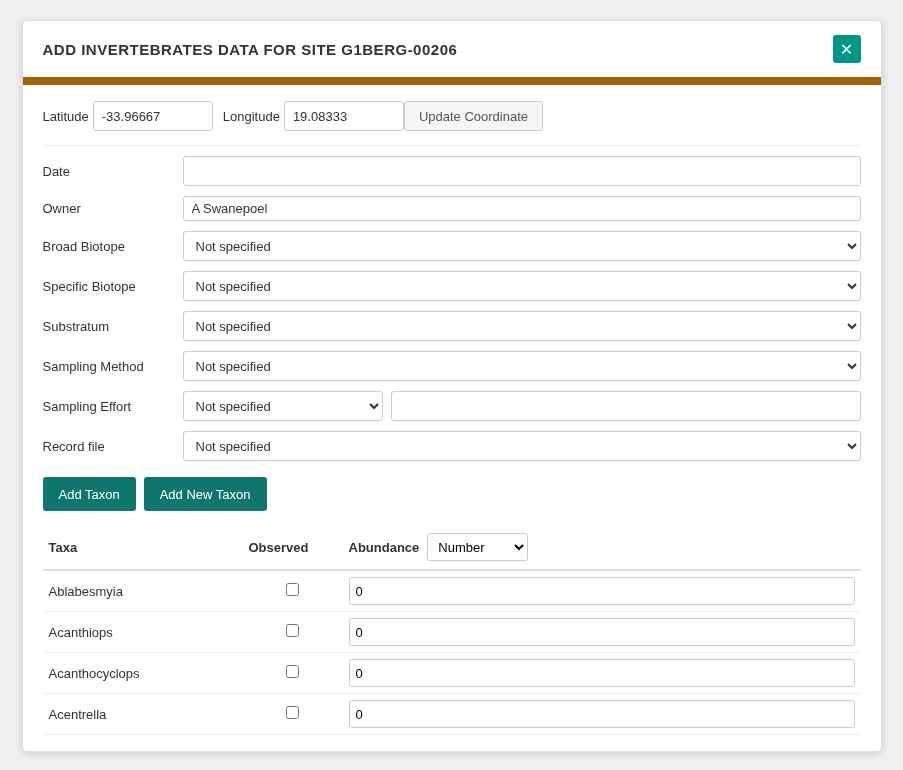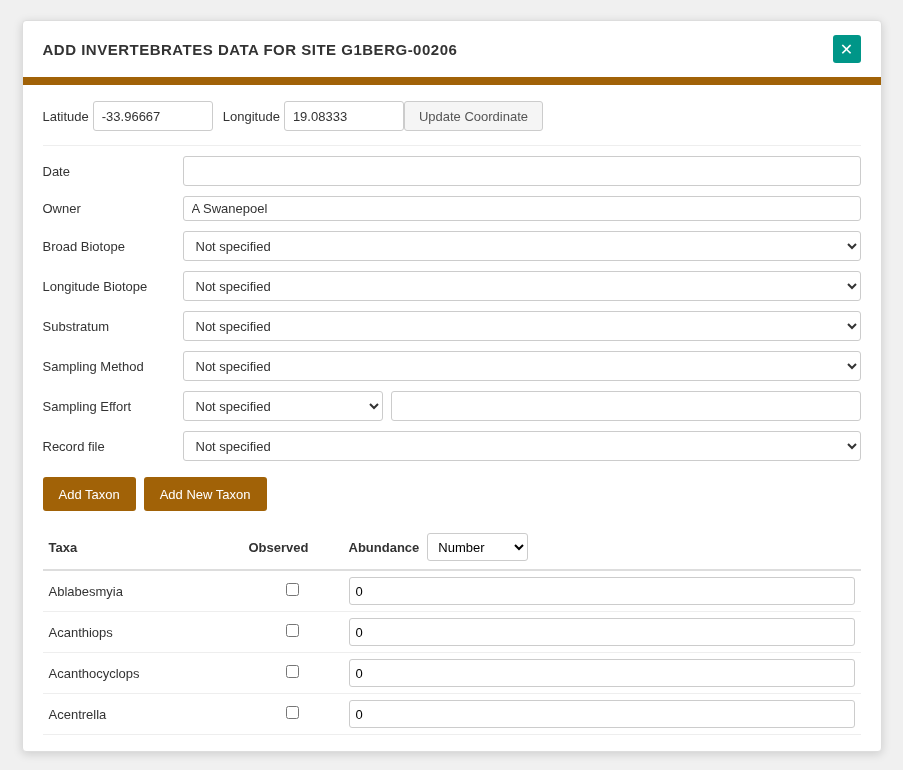--- a/index.html
+++ b/index.html
@@ -177,21 +177,21 @@
       color: #999;
     }
     .action-row {
       display: flex;
       gap: 8px;
       margin: 16px 0 14px;
     }
     .btn-teal {
       height: 34px;
       padding: 0 16px;
-      background: #a16207;
+      background: #0f766e;
       border: none;
       border-radius: 3px;
       color: #fff;
       font-size: 13px;
       cursor: pointer;
     }
     .taxa-table {
       width: 100%;
       border-collapse: collapse;
     }
@@ -273,21 +273,21 @@
     </div>
 
     <div class="form-row">
       <span class="form-label">Broad Biotope</span>
       <select class="select-control">
         <option>Not specified</option>
       </select>
     </div>
 
     <div class="form-row">
-      <span class="form-label">Longitude Biotope</span>
+      <span class="form-label">Specific Biotope</span>
       <select class="select-control">
         <option>Not specified</option>
       </select>
     </div>
 
     <div class="form-row">
       <span class="form-label">Substratum</span>
       <select class="select-control">
         <option>Not specified</option>
       </select>

